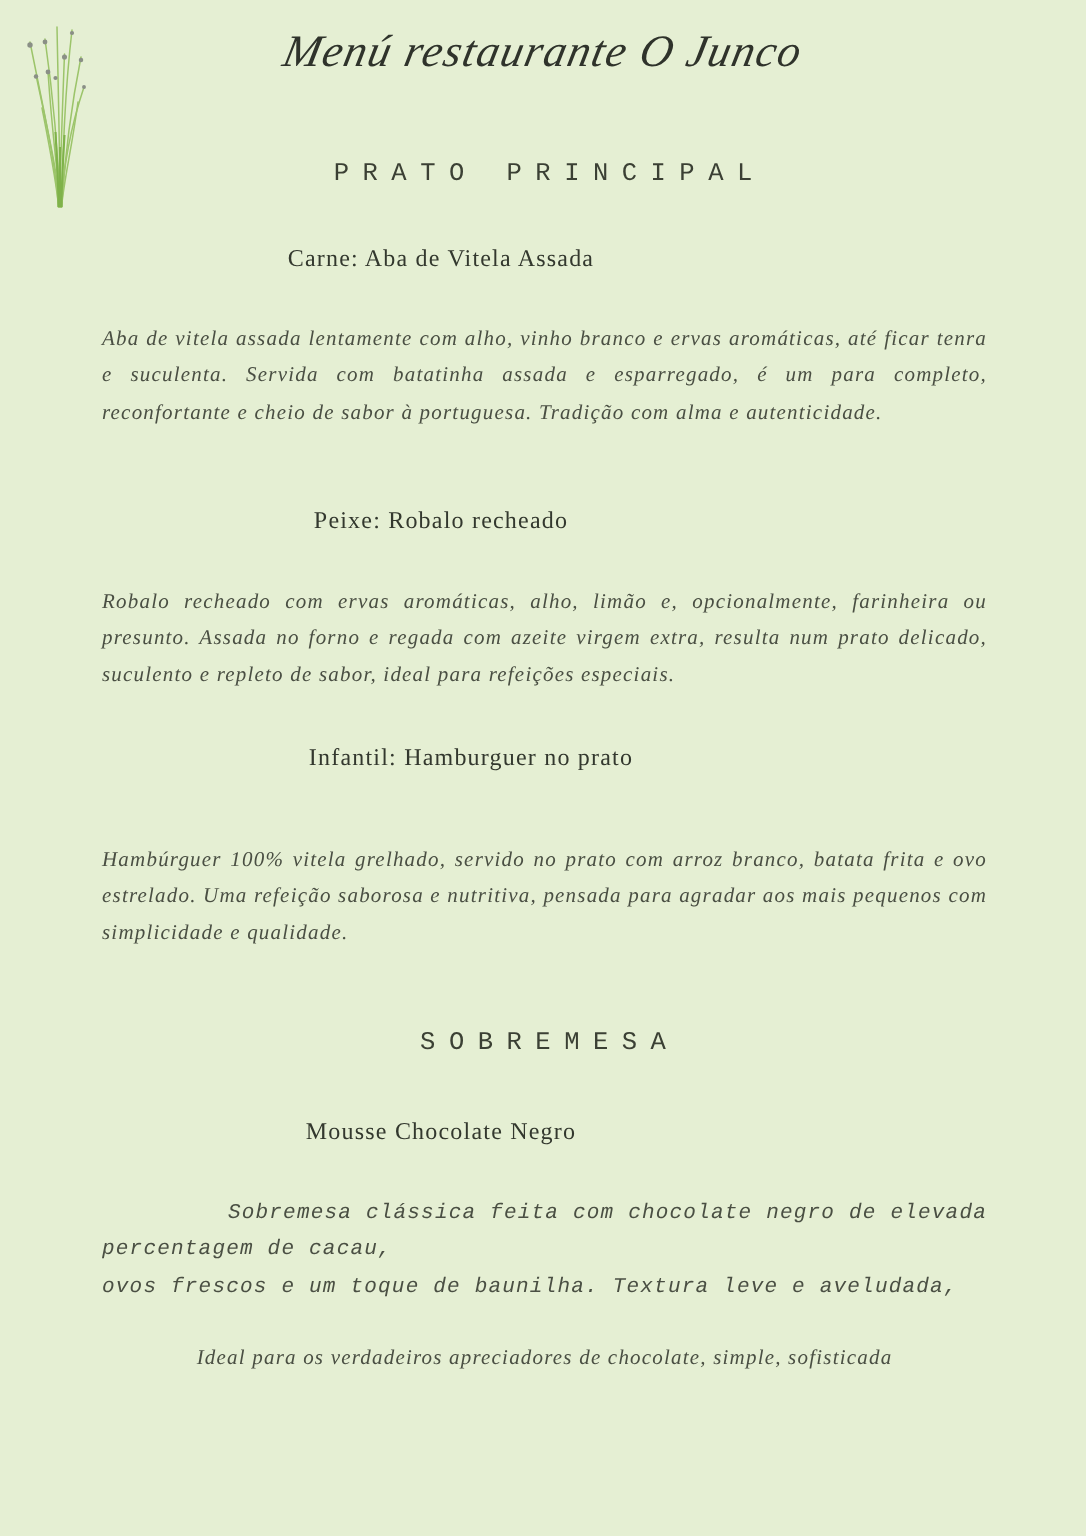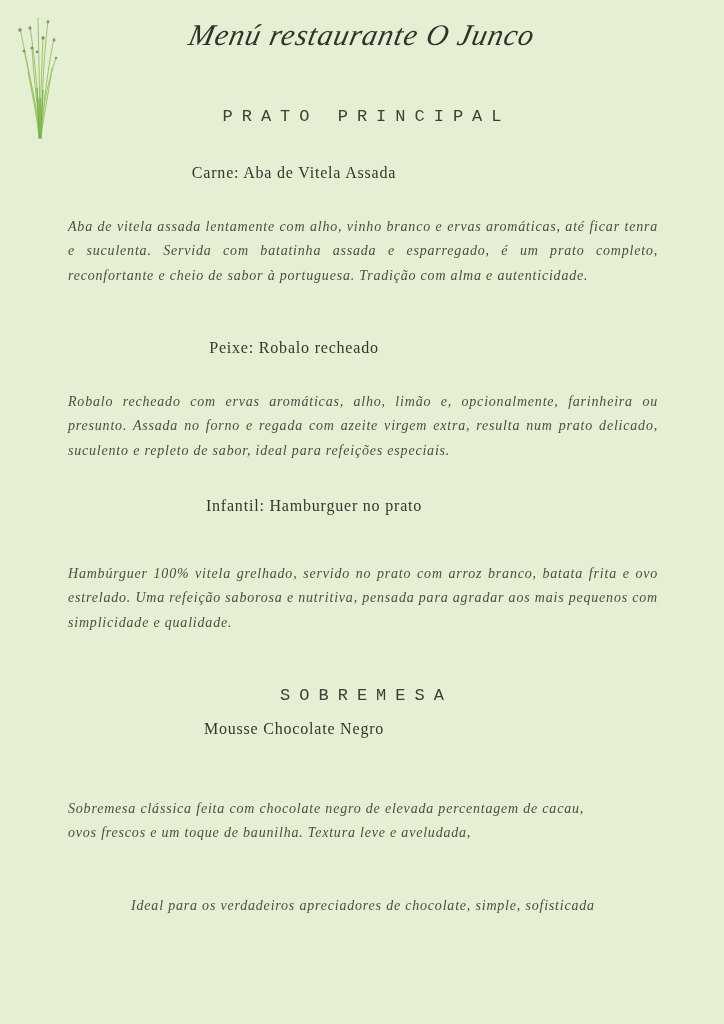--- a/index.html
+++ b/index.html
@@ -65,21 +65,22 @@
       font-style: italic;
       font-size: 14px;
       line-height: 24.3px;
       letter-spacing: 0.8px;
       color: #4a4f43;
       text-align: justify;
       text-align-last: left;
       margin: 0;
     }
     .desc.left {
-      text-align: center;
+      text-align: right;
+      font-family: Liberation Mono, monospace;
     }
     .desc.center {
       text-align: center;
       text-align-last: center;
     }
     .line { display: block; }
   </style>
 </head>
 <body>
 
@@ -113,30 +114,30 @@
     <circle cx="25" cy="44" r="1.4"></circle>
     <circle cx="44" cy="50" r="1.3"></circle>
   </g>
 </svg>
 
 <div class="title">Menú restaurante O Junco</div>
 
 <div class="section-heading" style="top:107px;">PRATO PRINCIPAL</div>
 
 <div class="dish-name" style="top:164px;">Carne: Aba de Vitela Assada</div>
-<p class="desc" style="top:215px;">Aba de vitela assada lentamente com alho, vinho branco e ervas aromáticas, até ficar tenra e suculenta. Servida com batatinha assada e esparregado, é um prato completo, reconfortante e cheio de sabor à portuguesa. Tradição com alma e autenticidade.</p>
+<p class="desc" style="top:215px;">Aba de vitela assada lentamente com alho, vinho branco e ervas aromáticas, até ficar tenra e suculenta. Servida com batatinha assada e esparregado, é um para completo, reconfortante e cheio de sabor à portuguesa. Tradição com alma e autenticidade.</p>
 
 <div class="dish-name" style="top:339px;">Peixe: Robalo recheado</div>
 <p class="desc" style="top:390px;">Robalo recheado com ervas aromáticas, alho, limão e, opcionalmente, farinheira ou presunto. Assada no forno e regada com azeite virgem extra, resulta num prato delicado, suculento e repleto de sabor, ideal para refeições especiais.</p>
 
 <div class="dish-name" style="top:497px;margin-left:20px;">Infantil: Hamburguer no prato</div>
 <p class="desc" style="top:562px;">Hambúrguer 100% vitela grelhado, servido no prato com arroz branco, batata frita e ovo estrelado. Uma refeição saborosa e nutritiva, pensada para agradar aos mais pequenos com simplicidade e qualidade.</p>
 
 <div class="section-heading" style="top:686px;">SOBREMESA</div>
 
-<div class="dish-name" style="top:720px;">Mousse Chocolate Negro</div>
+<div class="dish-name" style="top:746px;">Mousse Chocolate Negro</div>
 <p class="desc left" style="top:797px;">
   <span class="line">Sobremesa clássica feita com chocolate negro de elevada percentagem de cacau,</span>
   <span class="line">ovos frescos e um toque de baunilha. Textura leve e aveludada,</span>
 </p>
 <p class="desc center" style="top:894px;text-align:right;">
   <span class="line">Ideal para os verdadeiros apreciadores de chocolate, simple, sofisticada</span>
 </p>
 
 </body></html>

